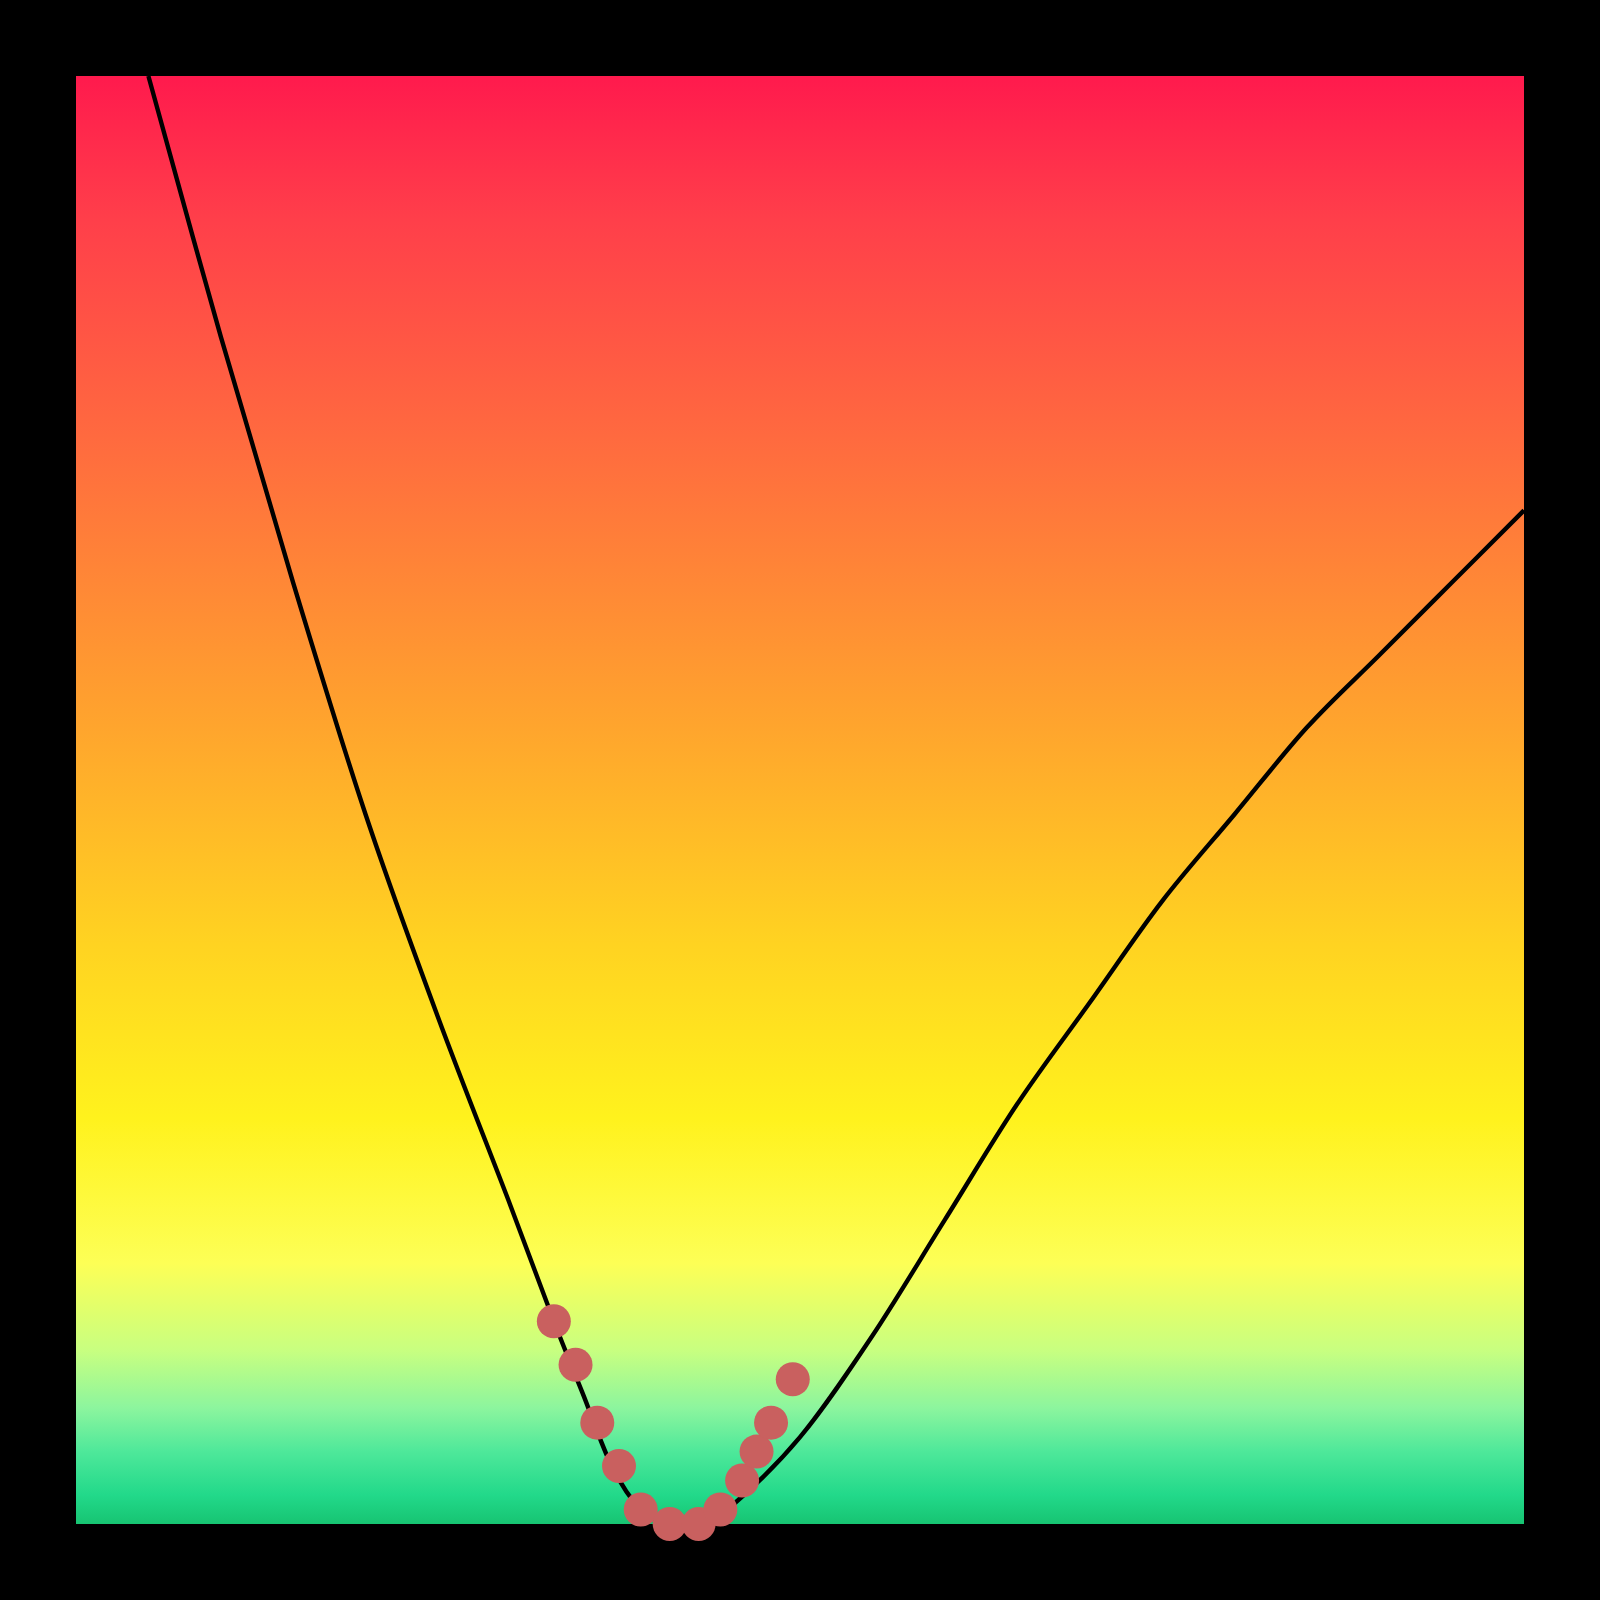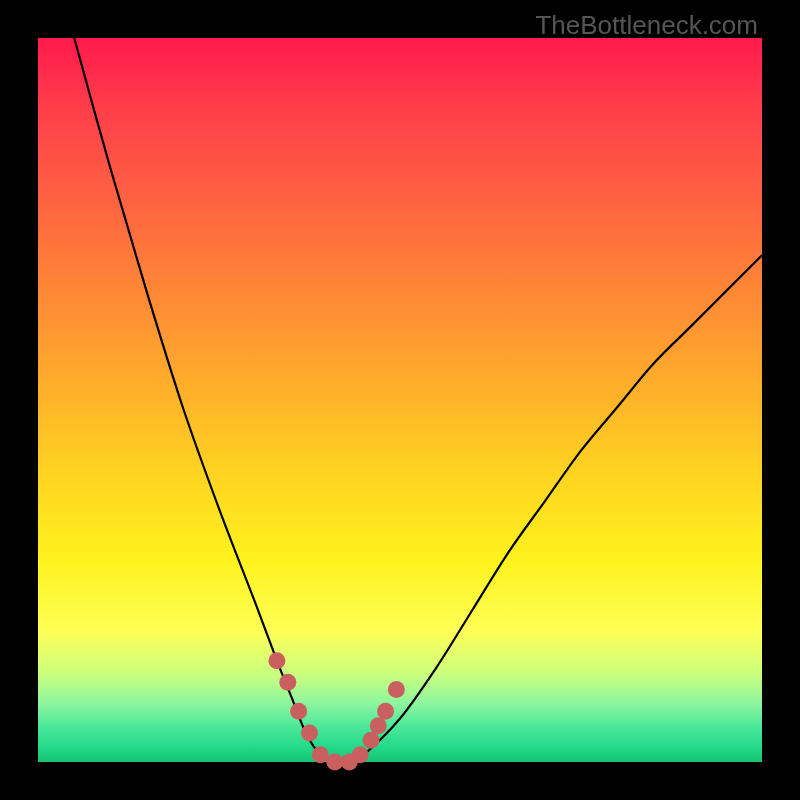--- a/index.html
+++ b/index.html
@@ -58,21 +58,20 @@
     width: 724px;
     height: 724px;
     overflow: visible;
   }
 </style>
 </head>
 <body>
 
 <div class="frame">
 
-  <div class="watermark">TheBottleneck.com</div>
 
   <div class="plot-area">
     <svg class="curve" viewBox="0 0 724 724" preserveAspectRatio="none">
       <path fill="none" stroke="#000" stroke-width="2.2" d="M 36.2 0 C 42.233333333333334 21.72000000000001, 60.33333333333334 88.08666666666673, 72.4 130.32000000000005 C 84.46666666666667 172.55333333333337, 96.53333333333333 213.57999999999998, 108.6 253.39999999999998 C 120.66666666666666 293.21999999999997, 132.73333333333335 333.04, 144.8 369.24 C 156.86666666666667 405.44, 168.93333333333334 438.02000000000004, 181 470.6 C 193.06666666666666 503.18, 207.54666666666665 539.38, 217.2 564.72 C 226.85333333333332 590.0600000000001, 232.88666666666668 606.9533333333334, 238.92000000000002 622.64 C 244.95333333333335 638.3266666666666, 248.57333333333332 646.7733333333333, 253.39999999999998 658.84 C 258.22666666666663 670.9066666666668, 263.05333333333334 685.3866666666667, 267.88 695.04 C 272.70666666666665 704.6933333333333, 277.53333333333336 711.9333333333333, 282.36 716.76 C 287.18666666666667 721.5866666666667, 292.0133333333333 722.7933333333333, 296.84 724 C 301.66666666666663 725.2066666666667, 306.49333333333334 725.2066666666667, 311.32 724 C 316.14666666666665 722.7933333333333, 317.35333333333335 724, 325.8 716.76 C 334.24666666666667 709.52, 349.93333333333334 695.04, 362 680.56 C 374.06666666666666 666.0799999999999, 386.1333333333334 647.98, 398.20000000000005 629.88 C 410.2666666666667 611.78, 422.3333333333333 591.2666666666667, 434.4 571.96 C 446.46666666666664 552.6533333333334, 458.53333333333336 532.14, 470.6 514.04 C 482.6666666666667 495.93999999999994, 494.7333333333333 480.25333333333333, 506.79999999999995 463.36 C 518.8666666666666 446.4666666666667, 530.9333333333333 428.3666666666667, 543 412.68 C 555.0666666666667 396.99333333333334, 567.1333333333334 383.72, 579.2 369.24 C 591.2666666666667 354.76, 603.3333333333333 339.07333333333327, 615.4 325.79999999999995 C 627.4666666666667 312.52666666666664, 639.5333333333333 301.6666666666667, 651.6 289.6 C 663.6666666666667 277.53333333333336, 675.7333333333333 265.46666666666664, 687.8 253.39999999999998 C 699.8666666666666 241.33333333333331, 717.9666666666667 223.23333333333338, 724 217.20000000000005" id="curvePath"></path>
       <g id="markersGroup">
           <circle cx="238.92000000000002" cy="622.64" r="8.5" fill="#c9605f"></circle>
           <circle cx="249.77999999999997" cy="644.36" r="8.5" fill="#c9605f"></circle>
           <circle cx="260.64" cy="673.3199999999999" r="8.5" fill="#c9605f"></circle>
           <circle cx="271.5" cy="695.04" r="8.5" fill="#c9605f"></circle>
           <circle cx="282.36" cy="716.76" r="8.5" fill="#c9605f"></circle>

